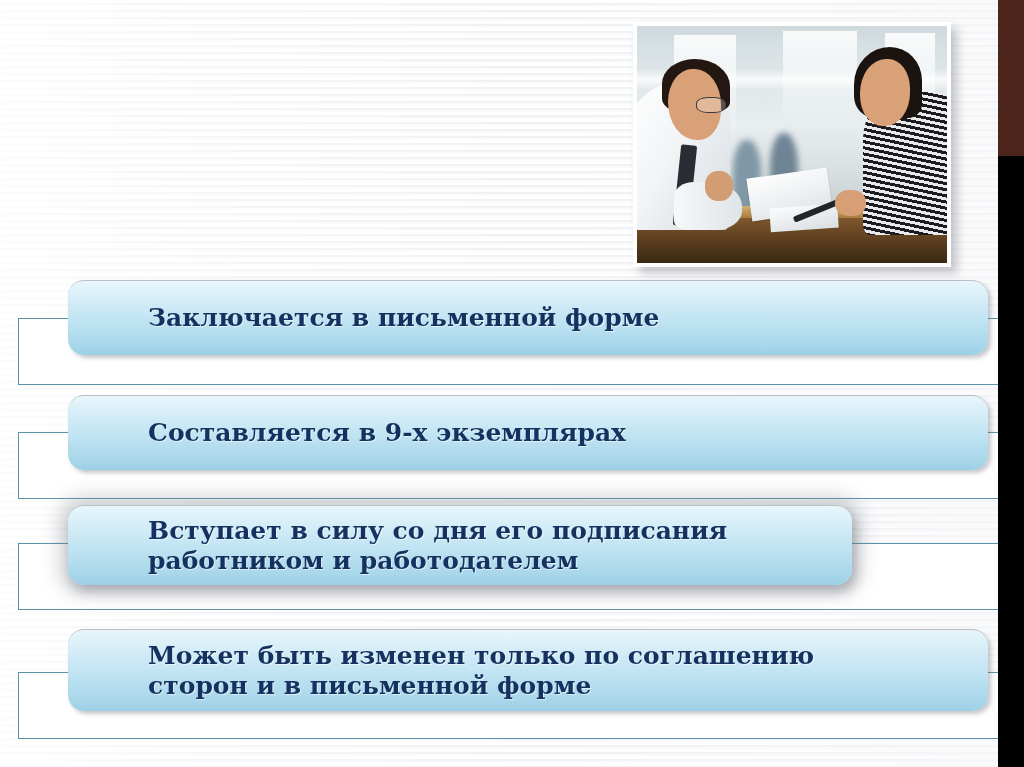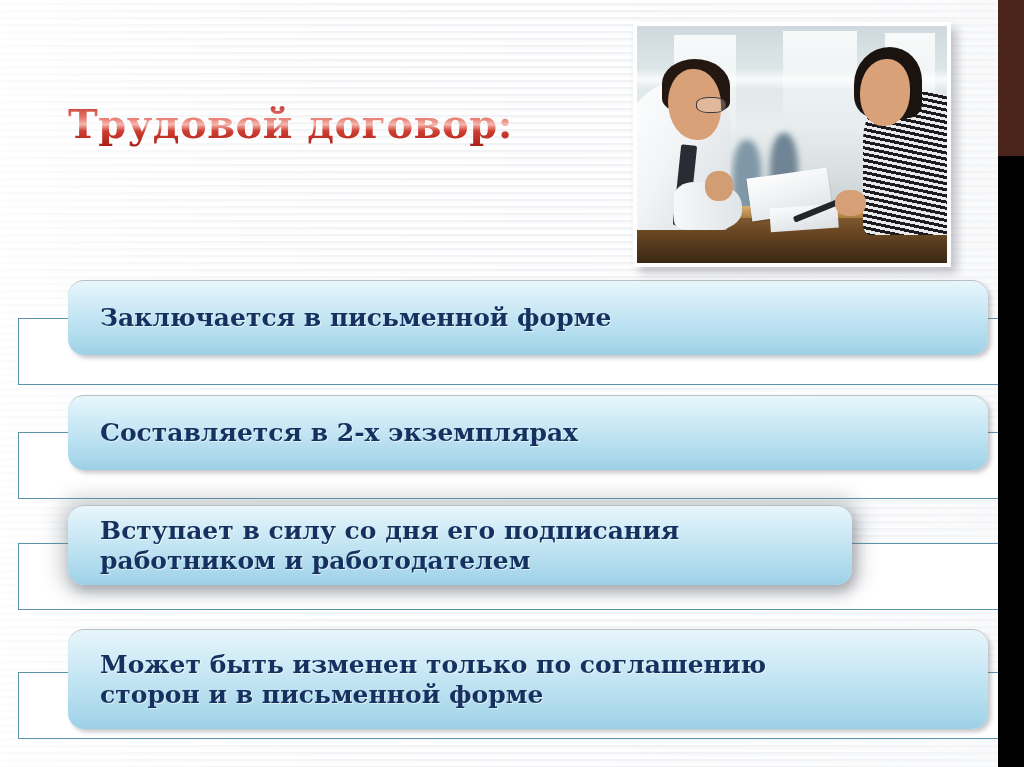--- a/index.html
+++ b/index.html
@@ -261,20 +261,21 @@
     position: absolute;
     z-index: 3;
     border-radius: 16px;
     background: linear-gradient(to bottom,
       #e8f6fb 0%, #d7eef8 22%, #bfe3f2 55%, #a7d6ea 88%, #9ccfe6 100%);
     border-top: 1px solid #b9bfc4;
     box-sizing: border-box;
     box-shadow: 3px 3px 4px rgba(90,95,105,0.35);
     display: flex;
     align-items: center;
+    padding-left: 48px;
   }
   .pill.glow {
     box-shadow:
       0 0 18px 10px rgba(120,125,135,0.30),
       3px 6px 12px rgba(80,85,95,0.40);
   }
   .pill-text {
     font-family: "DejaVu Serif", "Liberation Serif", serif;
     font-weight: bold;
     font-size: 25px;
@@ -314,45 +315,44 @@
       <div class="man-glass"></div>
       <div class="man-arm"></div>
       <div class="paper1"></div>
       <div class="paper2"></div>
       <div class="man-hand"></div>
       <div class="pen"></div>
       <div class="woman-hand"></div>
     </div>
   </div>
 
-  <div class="title">Трудовой договор:</div>
 
   <div class="row">
     <div class="frame" style="left:18px; top:318px; width:982px; height:65px;"></div>
     <div class="pill" style="left:68px; top:280px; width:920px; height:75px;">
       <span class="pill-text">Заключается в письменной форме</span>
     </div>
   </div>
 
   <div class="row">
     <div class="frame" style="left:18px; top:432px; width:982px; height:65px;"></div>
     <div class="pill" style="left:68px; top:395px; width:920px; height:75px;">
-      <span class="pill-text">Составляется в 2-х экземплярах</span>
+      <span class="pill-text">Составляется в 9-х экземплярах</span>
     </div>
   </div>
 
   <div class="row">
     <div class="frame" style="left:18px; top:543px; width:982px; height:65px;"></div>
     <div class="pill glow" style="left:68px; top:505px; width:784px; height:80px;">
       <span class="pill-text">Вступает в силу со дня его подписания
 работником и работодателем</span>
     </div>
   </div>
 
   <div class="row">
     <div class="frame" style="left:18px; top:672px; width:982px; height:65px;"></div>
-    <div class="pill" style="left:68px; top:629px; width:920px; height:100px;">
+    <div class="pill" style="left:68px; top:629px; width:920px; height:82px;">
       <span class="pill-text">Может быть изменен  только по соглашению
 сторон и в письменной форме</span>
     </div>
   </div>
 
 </div>
 
 </body></html>

